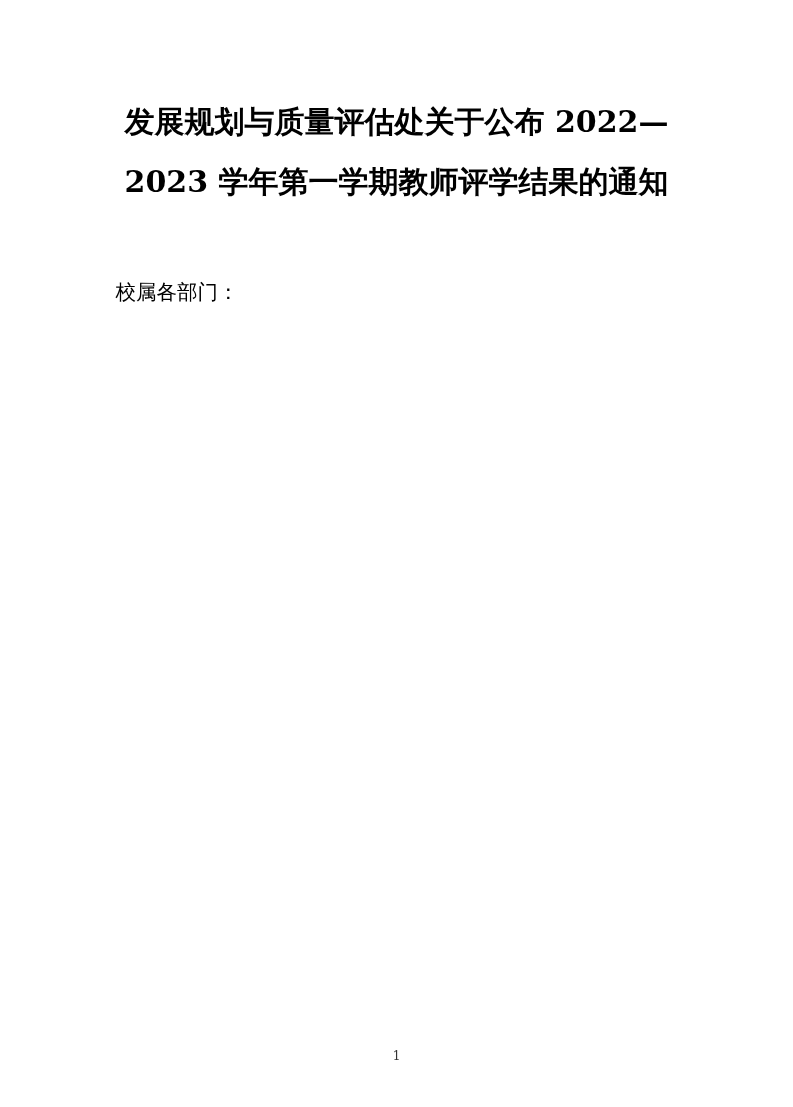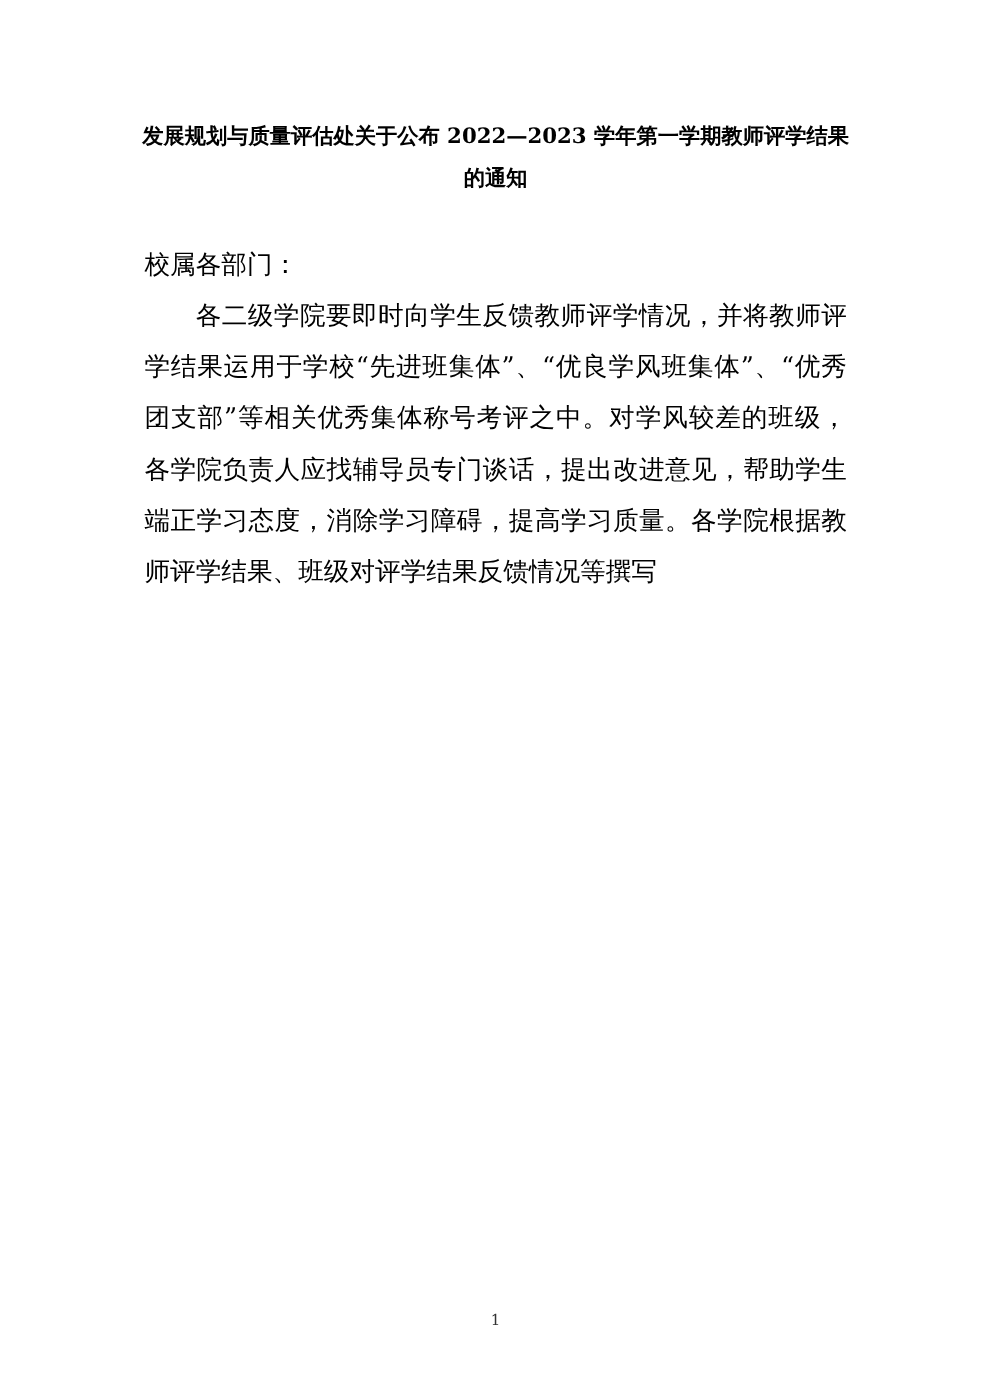--- a/index.html
+++ b/index.html
@@ -40,28 +40,28 @@
     border-top: 3px solid #e8221a;
   }
 
   
   .doc-title {
     margin: 92px auto 0 auto;
     width: 575px;
     text-align: center;
     font-family: "DejaVu Serif", "Liberation Serif", serif;
     font-weight: bold;
-    font-size: 17px;
+    font-size: 30px;
     line-height: 2.0;
     color: #000000;
   }
 
   
   .body-block {
-    margin: 31px auto 0 auto;
+    margin: 60px auto 0 auto;
     width: 562px;
     font-family: "DejaVu Serif", "Liberation Serif", serif;
     font-size: 20.5px;
     line-height: 2.0;
     color: #000000;
     text-align: justify;
     text-justify: inter-ideograph;
   }
   .salutation {
     margin: 0;
@@ -86,18 +86,17 @@
 </head>
 <body>
 
 <div class="page">
 
 
   <div class="doc-title">发展规划与质量评估处关于公布 2022—2023 学年第一学期教师评学结果的通知</div>
 
   <div class="body-block">
     <p class="salutation">校属各部门：</p>
-    <p class="para">各二级学院要即时向学生反馈教师评学情况，并将教师评学结果运用于学校“先进班集体”、“优良学风班集体”、“优秀团支部”等相关优秀集体称号考评之中。对学风较差的班级，各学院负责人应找辅导员专门谈话，提出改进意见，帮助学生端正学习态度，消除学习障碍，提高学习质量。各学院根据教师评学结果、班级对评学结果反馈情况等撰写</p>
   </div>
 
   <div class="page-number">1</div>
 
 </div>
 
 </body></html>

